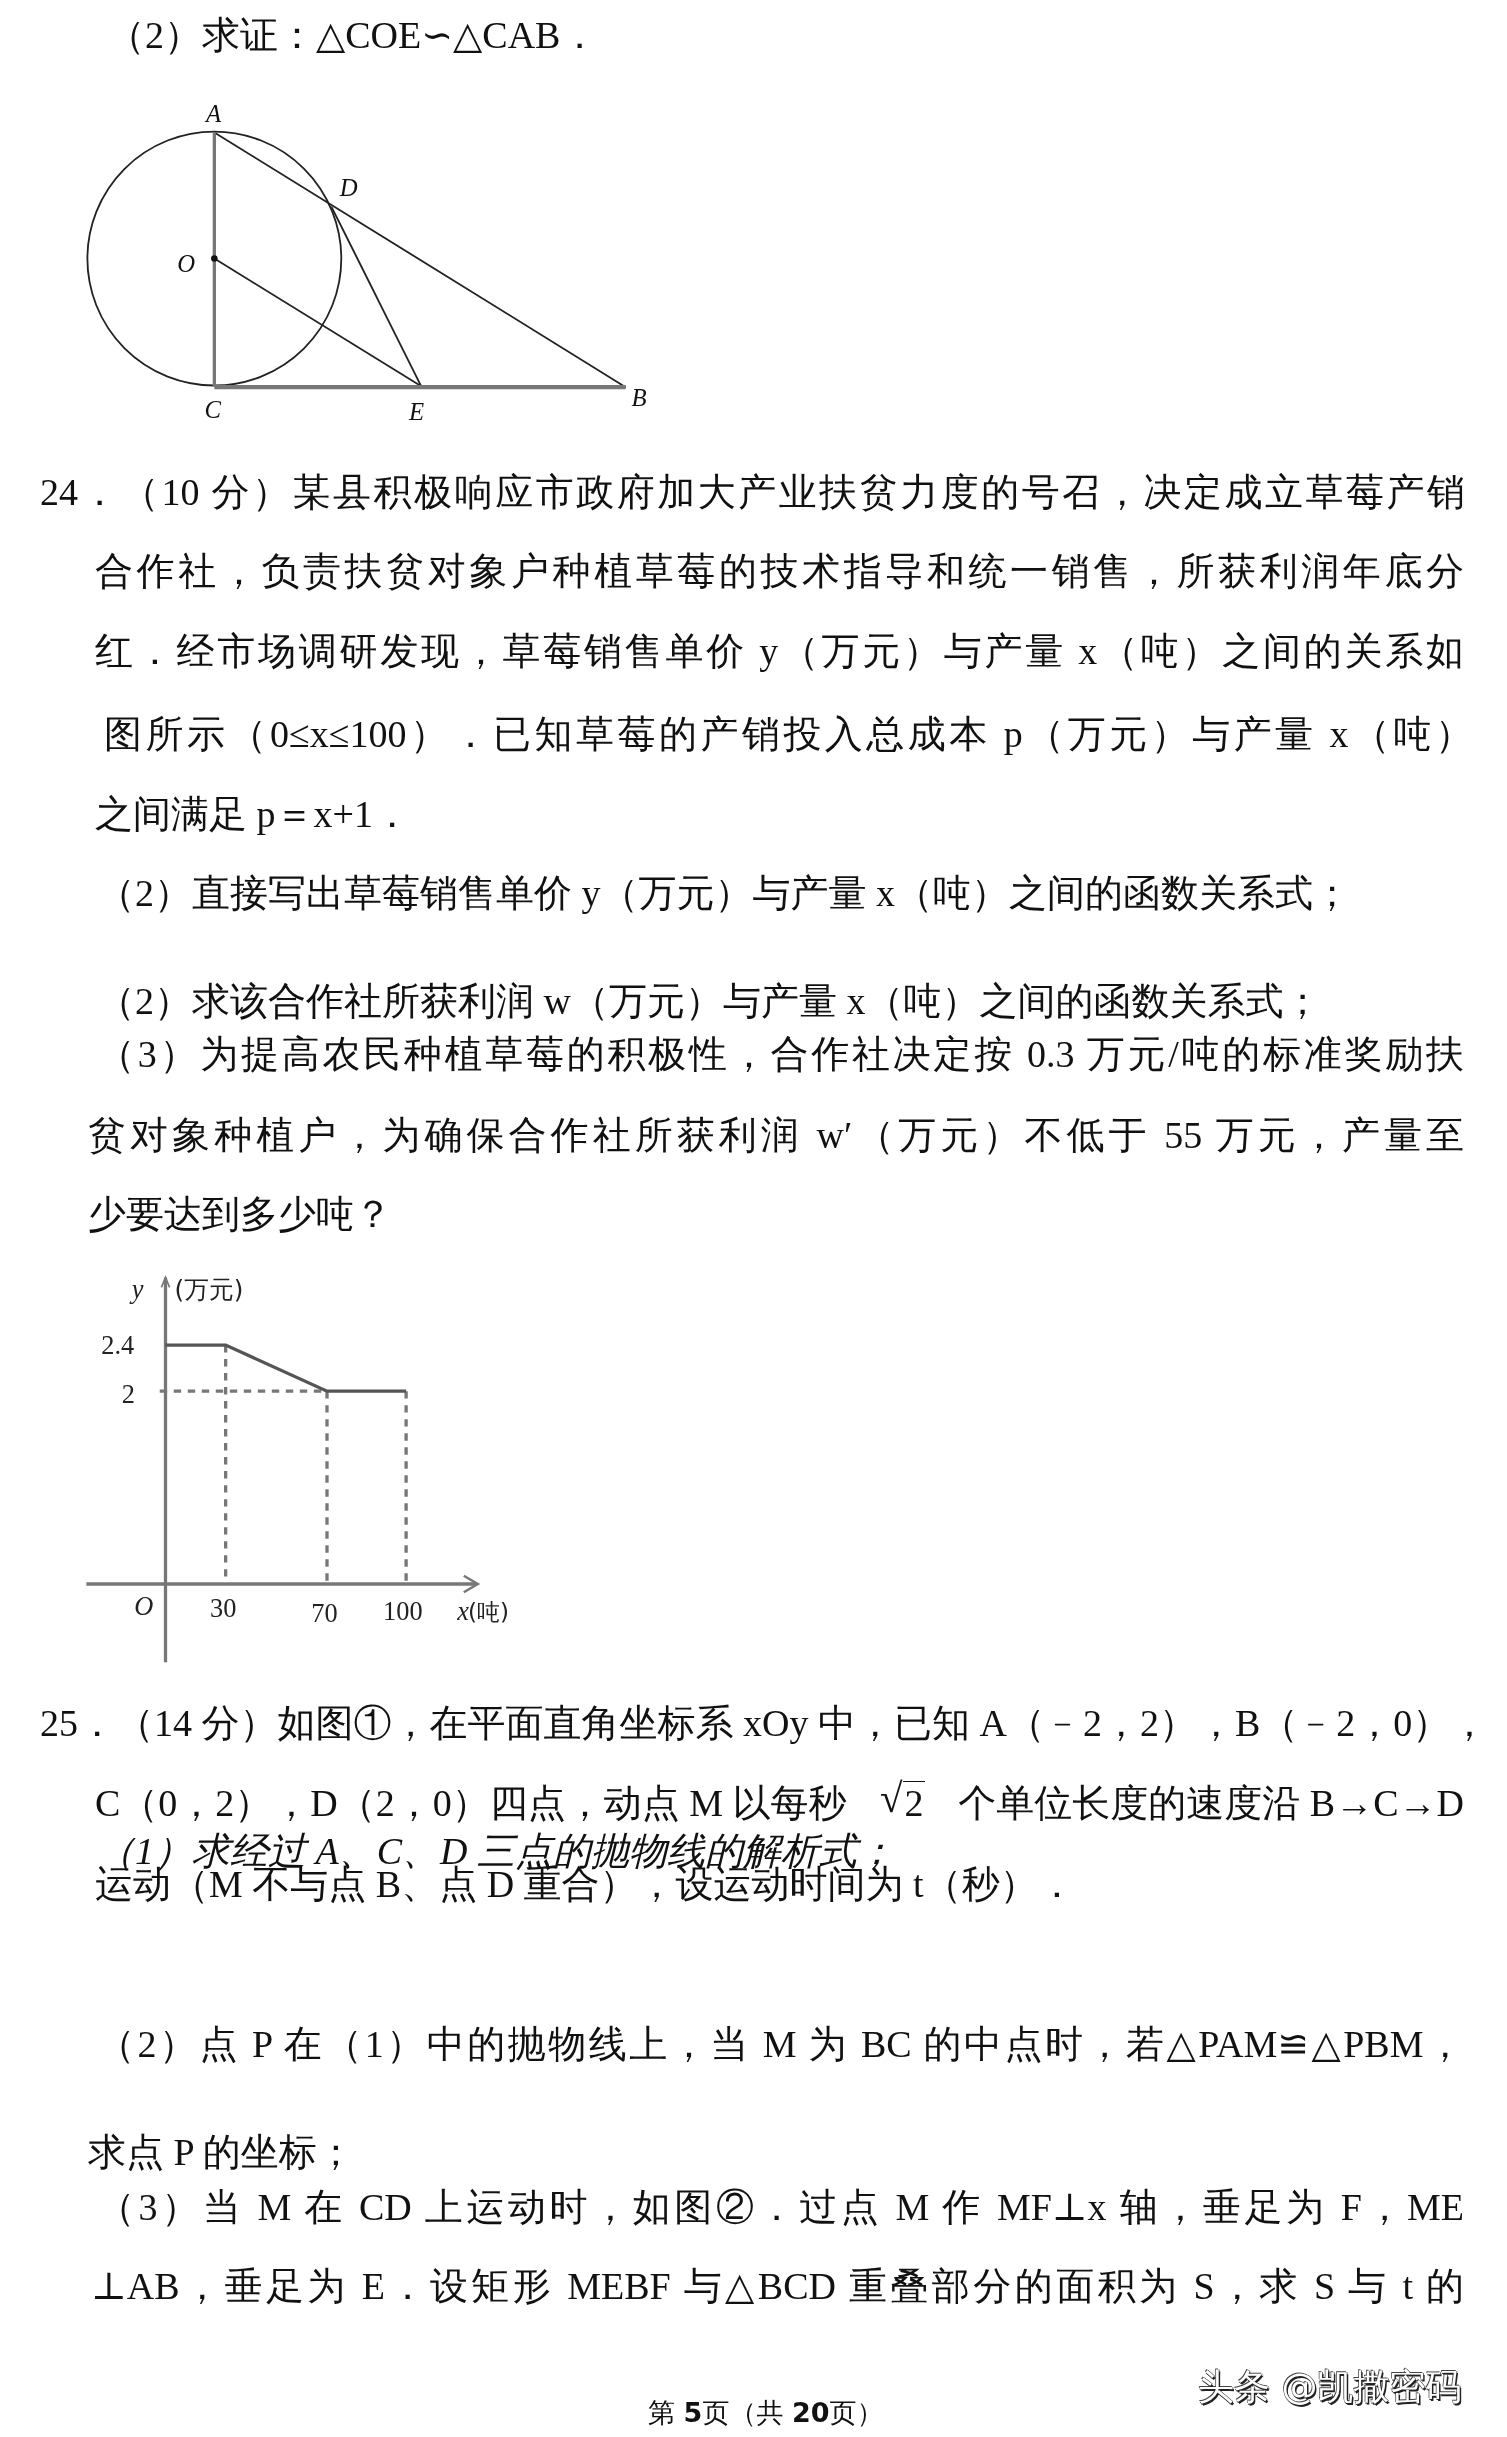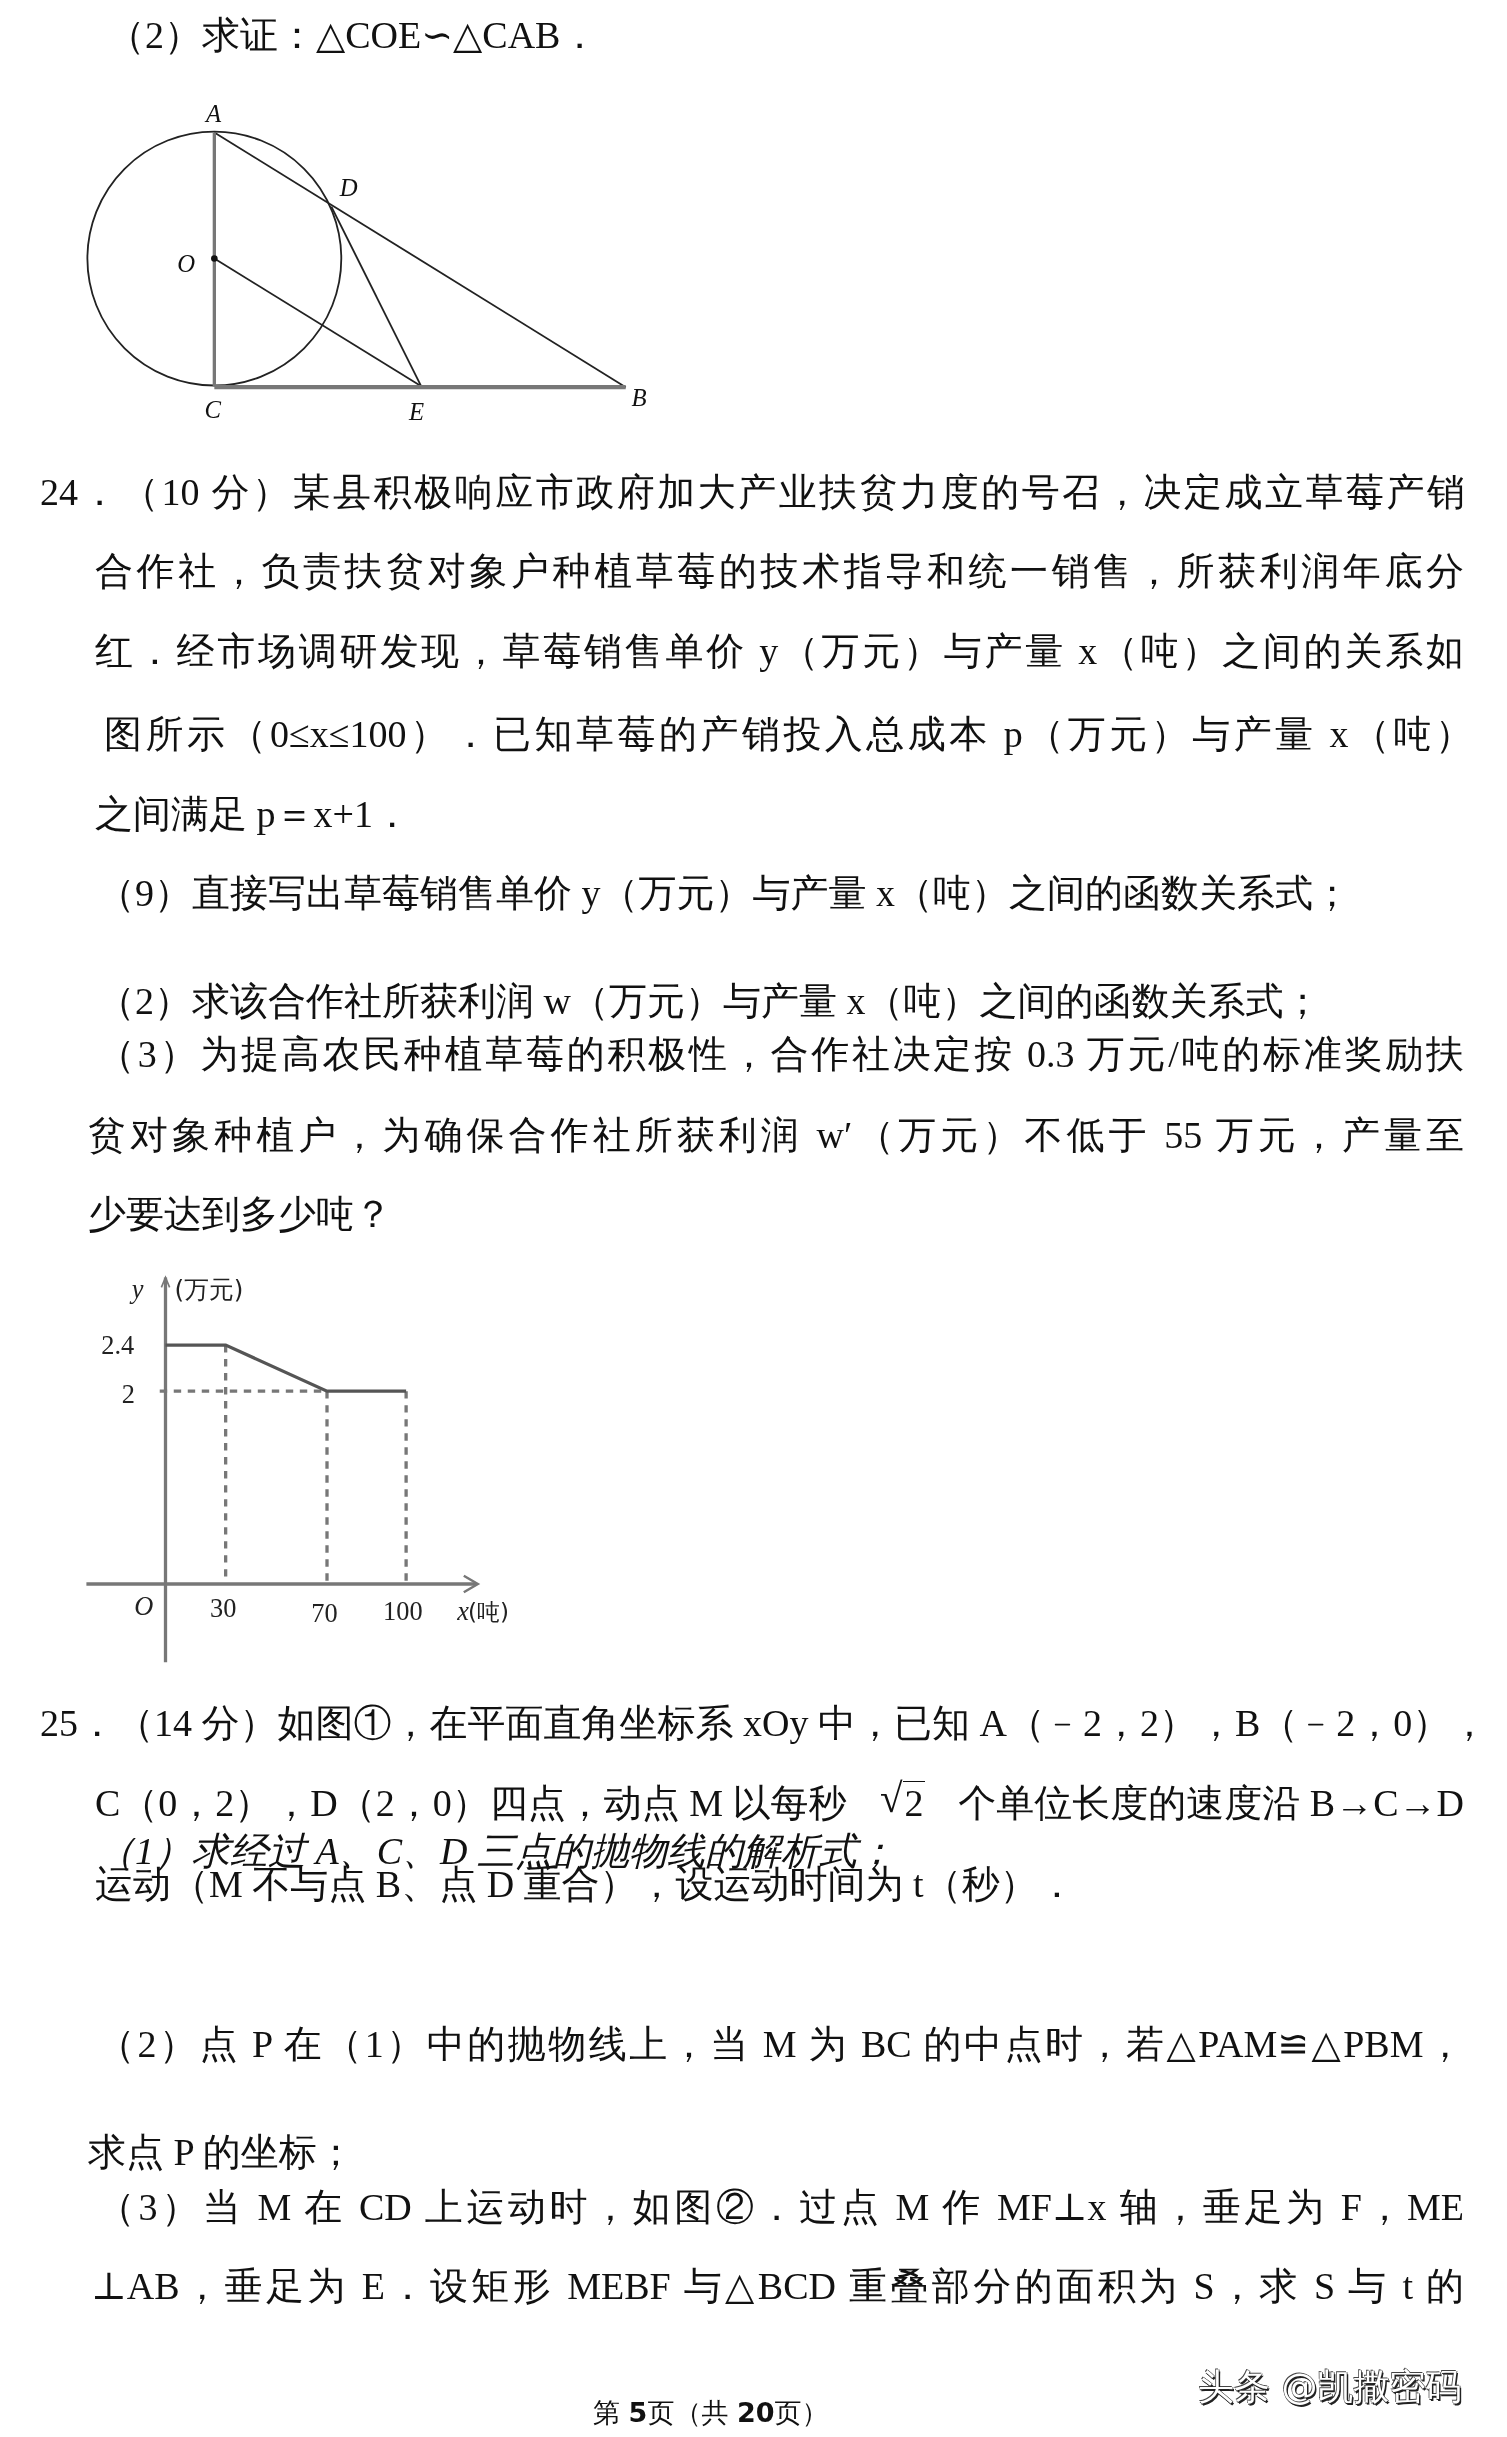--- a/index.html
+++ b/index.html
@@ -1,21 +1,21 @@
 <!DOCTYPE html>
 <html style="font-size:13px"><head>
 <meta charset="utf-8">
 <style>
   html, body { margin: 0; padding: 0; background: #ffffff; }
   body { width: 1508px; height: 2438px; position: relative; overflow: hidden;
          font-family: "Liberation Serif", "DejaVu Serif", serif; color: #111; }
   .line { position: absolute; font-size: 38px; line-height: 46px; white-space: nowrap; }
   .just { text-align-last: justify; text-align: justify; }
   .fig { position: absolute; }
-  .footer { position: absolute; left: 593px; top: 2396px; font-size: 27px; line-height: 33px;
+  .footer { position: absolute; left: 648px; top: 2396px; font-size: 27px; line-height: 33px;
             font-family: "DejaVu Sans", sans-serif; white-space: nowrap; }
   .footer b { font-weight: bold; }
   .wm { position: absolute; left: 1198px; top: 2366px; font-size: 36px; line-height: 41px;
         font-family: "DejaVu Sans", sans-serif; color: #ffffff; white-space: nowrap;
         text-shadow: 1.6px 1.6px 0 #222, -0.8px -0.8px 0 #444, 0.8px 0 0 #333, 0 0.8px 0 #333; }
   .sqrt { display: inline-block; position: relative; padding-left: 23px; }
   .sqrt .rad { position: absolute; left: 0; top: -5px; font-size: 41px; }
   .sqrt .bar { border-top: 1.6px solid #111; padding: 0 1.6px; }
 </style>
 </head>
@@ -42,21 +42,21 @@
     <text x="766" y="493">B</text>
   </g>
 </svg>
 
 <div class="line just" style="left:40px; width:1425px; top:469px;">24．（10 分）某县积极响应市政府加大产业扶贫力度的号召，决定成立草莓产销</div>
 <div class="line just" style="left:95px; width:1369px; top:548px;">合作社，负责扶贫对象户种植草莓的技术指导和统一销售，所获利润年底分</div>
 <div class="line just" style="left:95px; width:1369px; top:628px;">红．经市场调研发现，草莓销售单价 y（万元）与产量 x（吨）之间的关系如</div>
 <div class="line just" style="left:104px; width:1369px; top:711px;">图所示（0≤x≤100）．已知草莓的产销投入总成本 p（万元）与产量 x（吨）</div>
 <div class="line" style="left:95px; top:791px;">之间满足 p＝x+1．</div>
 
-<div class="line" style="left:97px; top:870px;">（9）直接写出草莓销售单价 y（万元）与产量 x（吨）之间的函数关系式；</div>
+<div class="line" style="left:97px; top:870px;">（2）直接写出草莓销售单价 y（万元）与产量 x（吨）之间的函数关系式；</div>
 <div class="line" style="left:97px; top:950px;margin-top:28px;">（2）求该合作社所获利润 w（万元）与产量 x（吨）之间的函数关系式；</div>
 <div class="line just" style="left:97px; width:1367px; top:1031px;">（3）为提高农民种植草莓的积极性，合作社决定按 0.3 万元/吨的标准奖励扶</div>
 <div class="line just" style="left:88px; width:1376px; top:1112px;">贫对象种植户，为确保合作社所获利润 w′（万元）不低于 55 万元，产量至</div>
 <div class="line" style="left:88px; top:1191px;">少要达到多少吨？</div>
 
 <svg class="fig" style="left:74px; top:1261px;" width="478" height="412" viewBox="90 1530 580 500">
   <g stroke="#777" stroke-width="4" fill="none">
     <line x1="201" y1="1550" x2="201" y2="2017"></line>
     <line x1="105" y1="1922" x2="578" y2="1922"></line>
     <polyline points="196,1562 201,1550 206,1562" stroke-width="2"></polyline>

